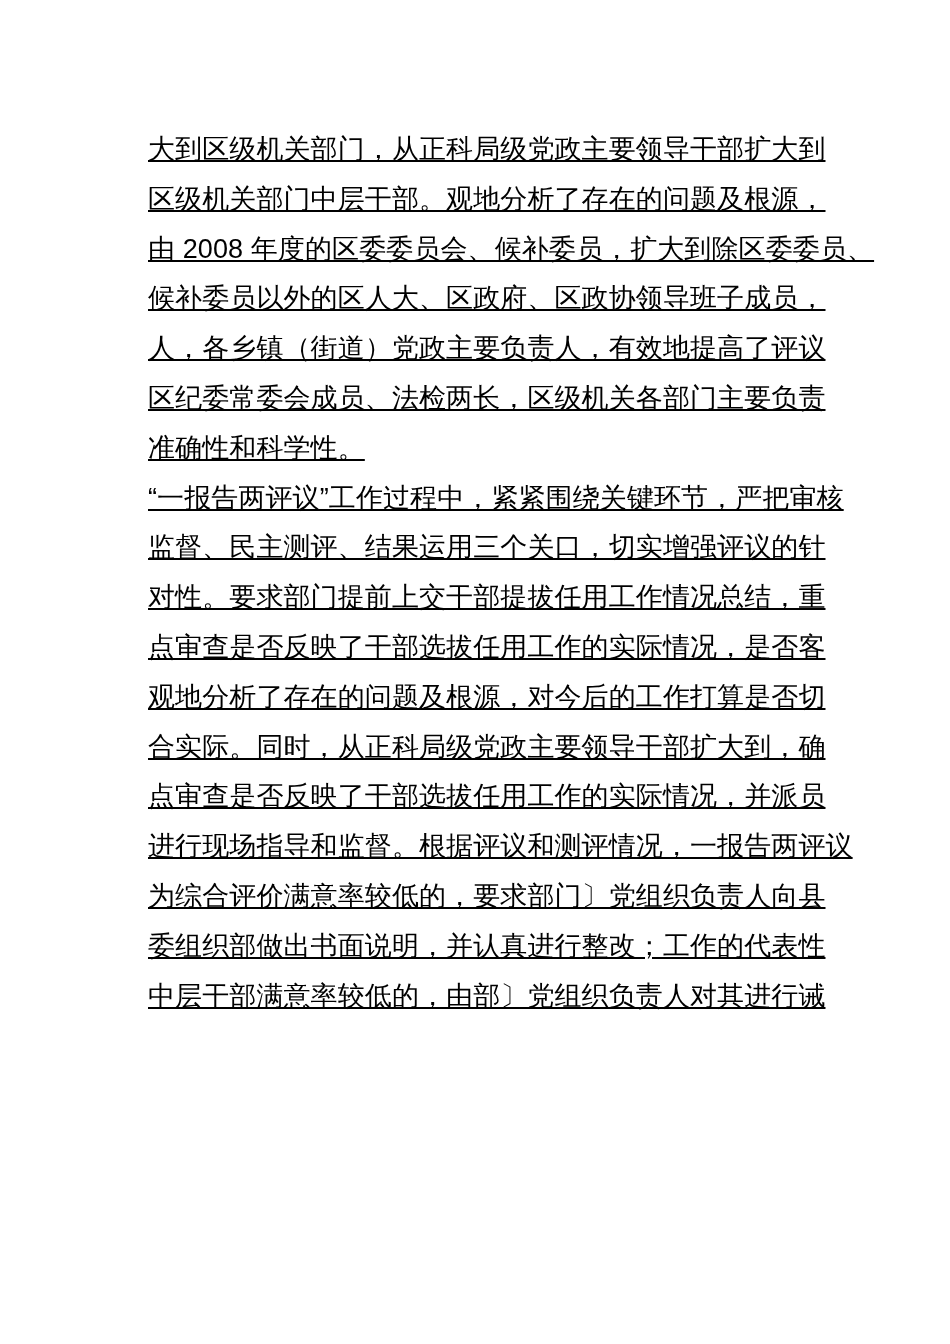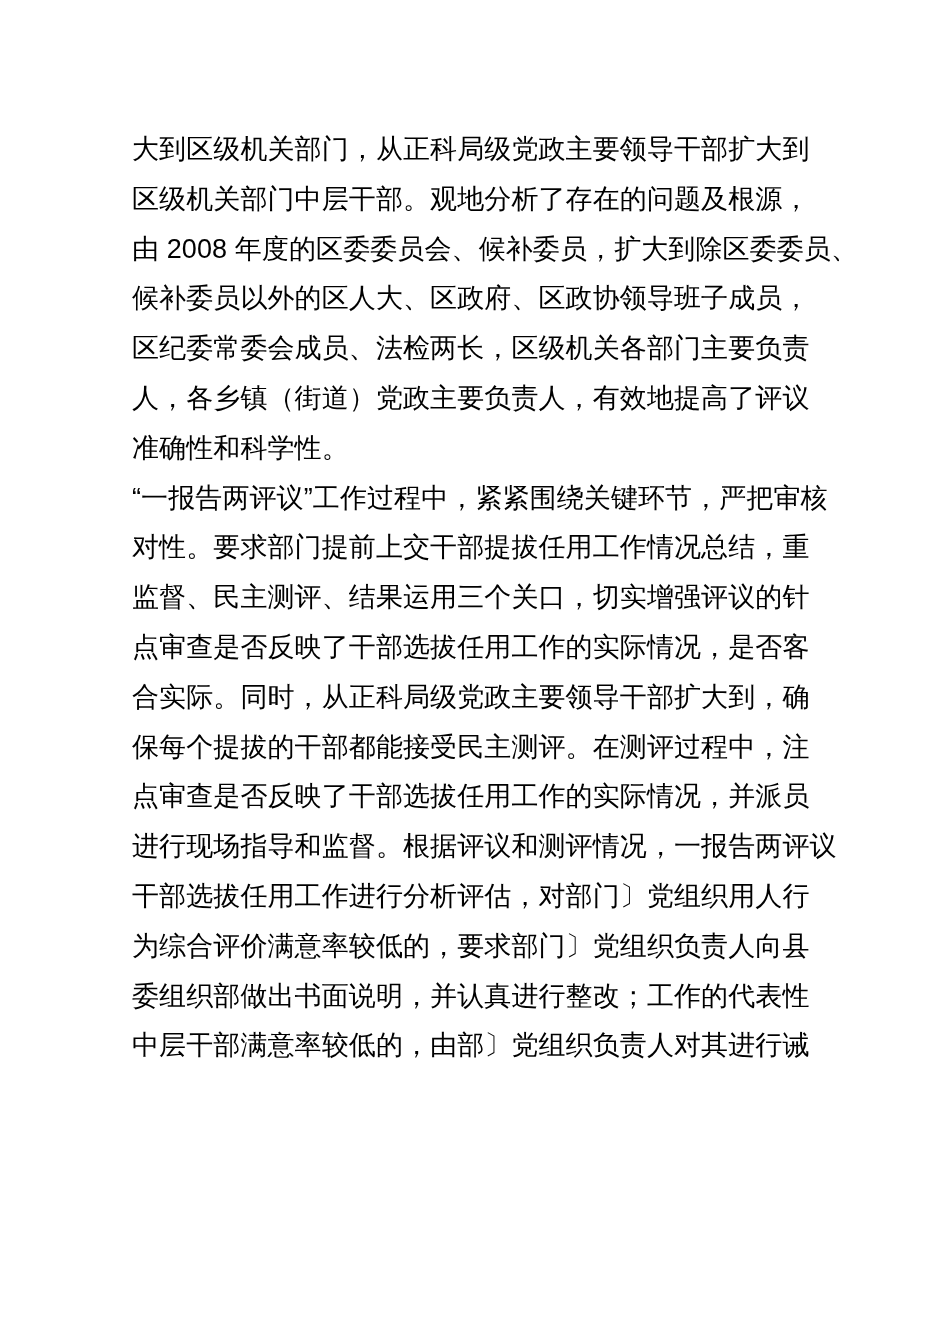--- a/index.html
+++ b/index.html
@@ -10,24 +10,25 @@
   .page {
     position: relative;
     width: 950px;
     height: 1344px;
     background: #ffffff;
     overflow: hidden;
     font-family: "Liberation Sans", "DejaVu Sans", sans-serif;
   }
   .text-block {
     position: absolute;
-    left: 132px;
+    left: 148px;
     top: 125px;
     width: 700px;
     color: #000000;
+    text-decoration: underline;
   }
   .paragraph {
     margin: 0;
     padding: 0;
   }
   .text-line {
     font-size: 27px;
     line-height: 49.8px;
     height: 49.8px;
     letter-spacing: 0.1px;
@@ -41,32 +42,31 @@
 </head>
 <body>
 
 <div class="page">
   <div class="text-block">
       <div class="paragraph">
         <div class="text-line">大到区级机关部门，从正科局级党政主要领导干部扩大到</div>
         <div class="text-line">区级机关部门中层干部。观地分析了存在的问题及根源，</div>
         <div class="text-line">由 2008 年度的区委委员会、候补委员，扩大到除区委委员、</div>
         <div class="text-line">候补委员以外的区人大、区政府、区政协领导班子成员，</div>
+        <div class="text-line">人，各乡镇（街道）党政主要负责人，有效地提高了评议</div>
         <div class="text-line">区纪委常委会成员、法检两长，区级机关各部门主要负责</div>
-        <div class="text-line">人，各乡镇（街道）党政主要负责人，有效地提高了评议</div>
         <div class="text-line">准确性和科学性。</div>
       </div>
       <div class="paragraph">
         <div class="text-line">“一报告两评议”工作过程中，紧紧围绕关键环节，严把审核</div>
+        <div class="text-line">监督、民主测评、结果运用三个关口，切实增强评议的针</div>
         <div class="text-line">对性。要求部门提前上交干部提拔任用工作情况总结，重</div>
-        <div class="text-line">监督、民主测评、结果运用三个关口，切实增强评议的针</div>
         <div class="text-line">点审查是否反映了干部选拔任用工作的实际情况，是否客</div>
+        <div class="text-line">观地分析了存在的问题及根源，对今后的工作打算是否切</div>
         <div class="text-line">合实际。同时，从正科局级党政主要领导干部扩大到，确</div>
-        <div class="text-line">保每个提拔的干部都能接受民主测评。在测评过程中，注</div>
         <div class="text-line">点审查是否反映了干部选拔任用工作的实际情况，并派员</div>
         <div class="text-line">进行现场指导和监督。根据评议和测评情况，一报告两评议</div>
-        <div class="text-line">干部选拔任用工作进行分析评估，对部门〕党组织用人行</div>
         <div class="text-line">为综合评价满意率较低的，要求部门〕党组织负责人向县</div>
         <div class="text-line">委组织部做出书面说明，并认真进行整改；工作的代表性</div>
         <div class="text-line">中层干部满意率较低的，由部〕党组织负责人对其进行诫</div>
       </div>
     </div>
 </div>
 
 </body></html>

